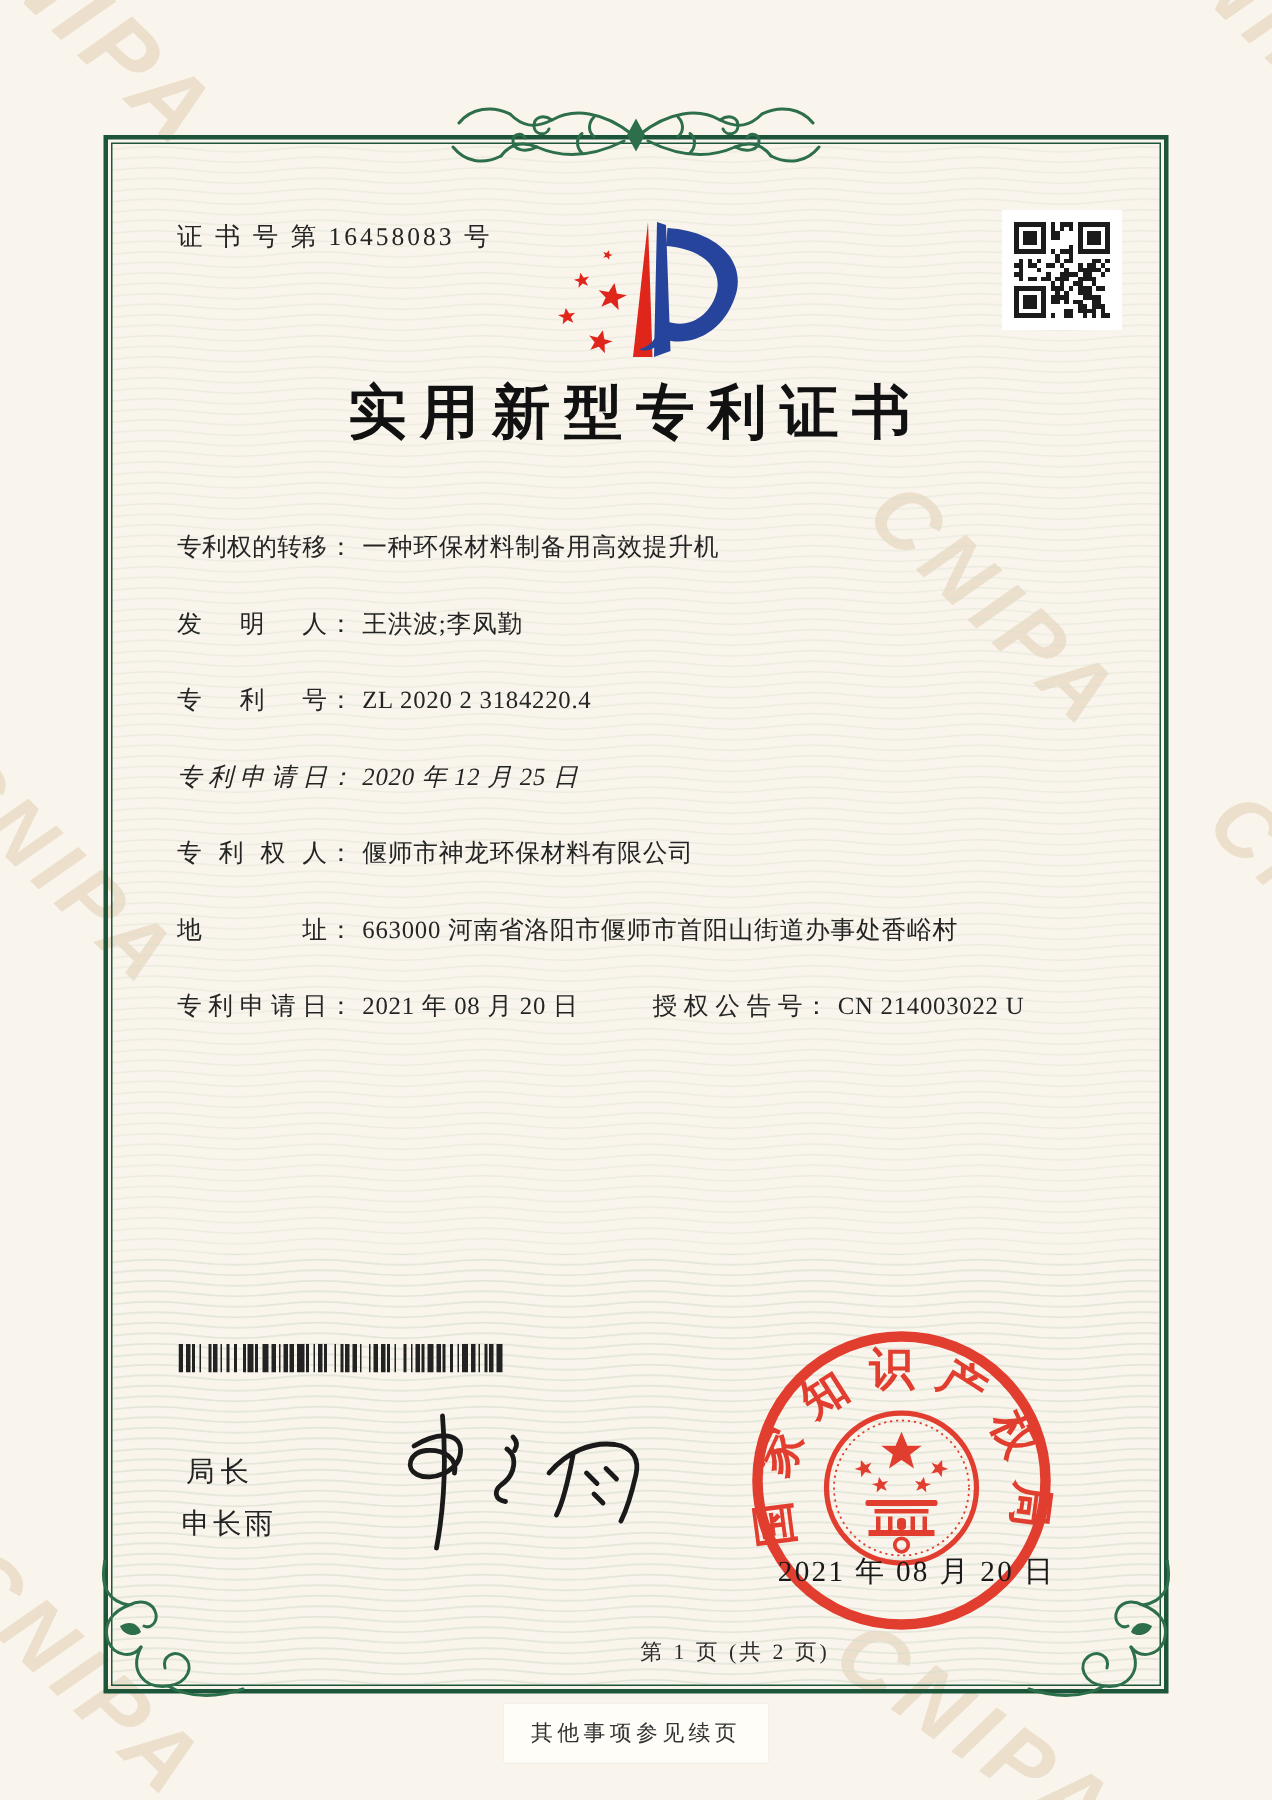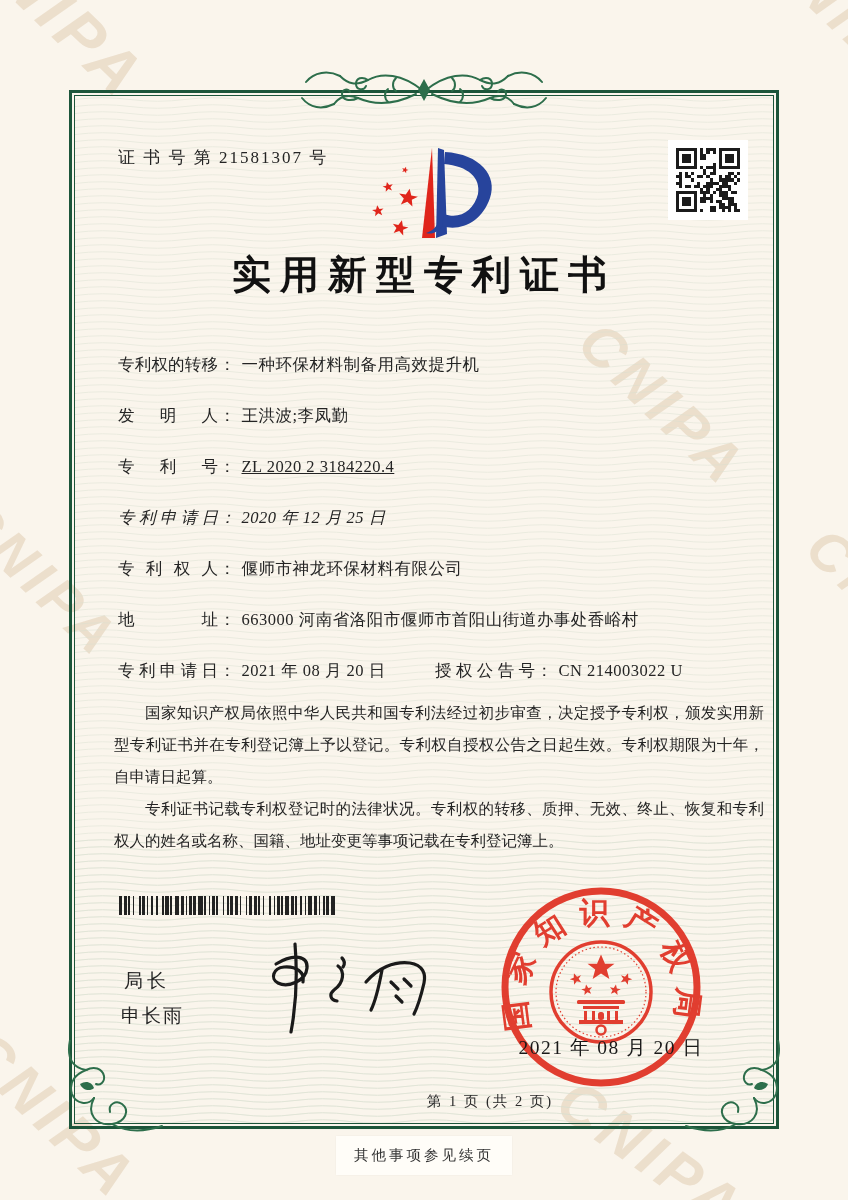--- a/index.html
+++ b/index.html
@@ -110,21 +110,21 @@
       <g stroke="#2d6e4b" stroke-width="2" fill="none" stroke-linecap="round">
         <path d="M14,0 C10,20 18,28 30,30 C20,34 12,42 16,54 C20,64 32,66 38,58"></path>
         <path d="M38,58 C30,74 40,86 56,84 C70,82 74,70 66,64 C60,60 52,64 54,72"></path>
         <path d="M56,84 C70,92 88,92 106,86"></path>
         <path d="M30,30 C38,26 46,28 48,36 C49,42 44,46 40,44"></path>
       </g>
       <path d="M24,44 C30,40 36,42 38,48 C34,52 26,50 24,44 Z" fill="#2d6e4b"></path>
     </g>
   </svg>
 
-  <div class="content cert-no">证 书 号 第 21581307 号</div>
+  <div class="content cert-no">证 书 号 第 16458083 号</div>
 
   <svg class="content" style="left:348px;top:134px;" width="160" height="115" viewBox="0 0 160 115">
     <defs>
       <polygon id="star" points="0,-10 2.94,-3.09 10,-3.09 4.28,1.18 6.18,8.09 0,4 -6.18,8.09 -4.28,1.18 -10,-3.09 -2.94,-3.09"></polygon>
     </defs>
     <g fill="#e0251b">
       <use href="#star" transform="translate(57,36) scale(0.33) rotate(18)"></use>
       <use href="#star" transform="translate(40,53) scale(0.52) rotate(-12)"></use>
       <use href="#star" transform="translate(60,64) scale(0.95) rotate(10)"></use>
       <use href="#star" transform="translate(30,77) scale(0.58) rotate(-8)"></use>
@@ -283,43 +283,39 @@
   </div>
 
   <div class="content title">实用新型专利证书</div>
 
   <div class="content frow" style="top:354px;">
     <span class="flabel">专利权的转移</span><span class="fcolon">：</span><span class="fvalue">一种环保材料制备用高效提升机</span>
   </div>
   <div class="content frow" style="top:405px;">
     <span class="flabel">发明人</span><span class="fcolon">：</span><span class="fvalue">王洪波;李凤勤</span>
   </div>
-  <div class="content frow" style="top:456px;text-decoration:underline;">
+  <div class="content frow" style="top:456px;">
     <span class="flabel">专利号</span><span class="fcolon">：</span><span class="fvalue">ZL 2020 2 3184220.4</span>
   </div>
   <div class="content frow" style="top:507px;font-style:italic;">
     <span class="flabel">专利申请日</span><span class="fcolon">：</span><span class="fvalue">2020 年 12 月 25 日</span>
   </div>
   <div class="content frow" style="top:558px;">
     <span class="flabel">专利权人</span><span class="fcolon">：</span><span class="fvalue">偃师市神龙环保材料有限公司</span>
   </div>
   <div class="content frow" style="top:609px;">
     <span class="flabel">地址</span><span class="fcolon">：</span><span class="fvalue">663000  河南省洛阳市偃师市首阳山街道办事处香峪村</span>
   </div>
   <div class="content frow" style="top:660px;">
     <span class="flabel">专利申请日</span><span class="fcolon">：</span><span class="fvalue">2021 年 08 月 20 日</span>
   </div>
   <div class="content frow" style="left:435px;top:660px;font-family:Liberation Serif, serif;">
     <span class="flabel">授权公告号</span><span class="fcolon">：</span><span class="fvalue">CN 214003022 U</span>
   </div>
 
-  <div class="content paras">
-    <p>国家知识产权局依照中华人民共和国专利法经过初步审查，决定授予专利权，颁发实用新型专利证书并在专利登记簿上予以登记。专利权自授权公告之日起生效。专利权期限为十年，自申请日起算。</p>
-    <p>专利证书记载专利权登记时的法律状况。专利权的转移、质押、无效、终止、恢复和专利权人的姓名或名称、国籍、地址变更等事项记载在专利登记簿上。</p>
-  </div>
 
   <div class="content barcode" id="barcode"><span style="width: 3.1px; background: rgb(34, 34, 34);"></span><span style="width: 1.55px; background: transparent;"></span><span style="width: 3.1px; background: rgb(34, 34, 34);"></span><span style="width: 1.55px; background: transparent;"></span><span style="width: 1.55px; background: rgb(34, 34, 34);"></span><span style="width: 3.1px; background: transparent;"></span><span style="width: 1.55px; background: rgb(34, 34, 34);"></span><span style="width: 4.65px; background: transparent;"></span><span style="width: 1.55px; background: rgb(34, 34, 34);"></span><span style="width: 1.55px; background: transparent;"></span><span style="width: 3.1px; background: rgb(34, 34, 34);"></span><span style="width: 1.55px; background: transparent;"></span><span style="width: 1.55px; background: rgb(34, 34, 34);"></span><span style="width: 3.1px; background: transparent;"></span><span style="width: 1.55px; background: rgb(34, 34, 34);"></span><span style="width: 3.1px; background: transparent;"></span><span style="width: 1.55px; background: rgb(34, 34, 34);"></span><span style="width: 4.65px; background: transparent;"></span><span style="width: 1.55px; background: rgb(34, 34, 34);"></span><span style="width: 1.55px; background: transparent;"></span><span style="width: 3.1px; background: rgb(34, 34, 34);"></span><span style="width: 1.55px; background: transparent;"></span><span style="width: 1.55px; background: rgb(34, 34, 34);"></span><span style="width: 3.1px; background: transparent;"></span><span style="width: 4.65px; background: rgb(34, 34, 34);"></span><span style="width: 1.55px; background: transparent;"></span><span style="width: 3.1px; background: rgb(34, 34, 34);"></span><span style="width: 1.55px; background: transparent;"></span><span style="width: 1.55px; background: rgb(34, 34, 34);"></span><span style="width: 1.55px; background: transparent;"></span><span style="width: 3.1px; background: rgb(34, 34, 34);"></span><span style="width: 1.55px; background: transparent;"></span><span style="width: 3.1px; background: rgb(34, 34, 34);"></span><span style="width: 1.55px; background: transparent;"></span><span style="width: 4.65px; background: rgb(34, 34, 34);"></span><span style="width: 1.55px; background: transparent;"></span><span style="width: 1.55px; background: rgb(34, 34, 34);"></span><span style="width: 3.1px; background: transparent;"></span><span style="width: 1.55px; background: rgb(34, 34, 34);"></span><span style="width: 1.55px; background: transparent;"></span><span style="width: 3.1px; background: rgb(34, 34, 34);"></span><span style="width: 1.55px; background: transparent;"></span><span style="width: 1.55px; background: rgb(34, 34, 34);"></span><span style="width: 4.65px; background: transparent;"></span><span style="width: 1.55px; background: rgb(34, 34, 34);"></span><span style="width: 3.1px; background: transparent;"></span><span style="width: 1.55px; background: rgb(34, 34, 34);"></span><span style="width: 1.55px; background: transparent;"></span><span style="width: 3.1px; background: rgb(34, 34, 34);"></span><span style="width: 1.55px; background: transparent;"></span><span style="width: 3.1px; background: rgb(34, 34, 34);"></span><span style="width: 1.55px; background: transparent;"></span><span style="width: 1.55px; background: rgb(34, 34, 34);"></span><span style="width: 4.65px; background: transparent;"></span><span style="width: 1.55px; background: rgb(34, 34, 34);"></span><span style="width: 1.55px; background: transparent;"></span><span style="width: 3.1px; background: rgb(34, 34, 34);"></span><span style="width: 1.55px; background: transparent;"></span><span style="width: 3.1px; background: rgb(34, 34, 34);"></span><span style="width: 1.55px; background: transparent;"></span><span style="width: 1.55px; background: rgb(34, 34, 34);"></span><span style="width: 3.1px; background: transparent;"></span><span style="width: 1.55px; background: rgb(34, 34, 34);"></span><span style="width: 4.65px; background: transparent;"></span><span style="width: 1.55px; background: rgb(34, 34, 34);"></span><span style="width: 3.1px; background: transparent;"></span><span style="width: 1.55px; background: rgb(34, 34, 34);"></span><span style="width: 1.55px; background: transparent;"></span><span style="width: 3.1px; background: rgb(34, 34, 34);"></span><span style="width: 1.55px; background: transparent;"></span><span style="width: 1.55px; background: rgb(34, 34, 34);"></span><span style="width: 1.55px; background: transparent;"></span><span style="width: 4.65px; background: rgb(34, 34, 34);"></span><span style="width: 1.55px; background: transparent;"></span><span style="width: 3.1px; background: rgb(34, 34, 34);"></span><span style="width: 1.55px; background: transparent;"></span><span style="width: 1.55px; background: rgb(34, 34, 34);"></span><span style="width: 3.1px; background: transparent;"></span><span style="width: 1.55px; background: rgb(34, 34, 34);"></span><span style="width: 3.1px; background: transparent;"></span><span style="width: 1.55px; background: rgb(34, 34, 34);"></span><span style="width: 1.55px; background: transparent;"></span><span style="width: 4.65px; background: rgb(34, 34, 34);"></span><span style="width: 1.55px; background: transparent;"></span><span style="width: 3.1px; background: rgb(34, 34, 34);"></span><span style="width: 1.55px; background: transparent;"></span><span style="width: 1.55px; background: rgb(34, 34, 34);"></span><span style="width: 3.1px; background: transparent;"></span><span style="width: 1.55px; background: rgb(34, 34, 34);"></span><span style="width: 1.55px; background: transparent;"></span><span style="width: 3.1px; background: rgb(34, 34, 34);"></span><span style="width: 1.55px; background: transparent;"></span><span style="width: 4.65px; background: rgb(34, 34, 34);"></span></div>
 
   <div class="content signer" style="left:124px;top:968px;">局长</div>
   <div class="content signer" style="left:121px;top:1003px;letter-spacing:2px;">申长雨</div>
 
   <svg class="content sig" width="205" height="100" viewBox="0 0 205 100">
     <g stroke="#1a1a1a" stroke-width="3.2" fill="none" stroke-linecap="round" stroke-linejoin="round">
       <path d="M30,26 C48,15 62,18 61,30 C60,43 42,50 32,45 C24,41 27,30 38,29 C50,28 59,34 57,44"></path>
       <path d="M49,6 C51,30 51,62 45,94"></path>

